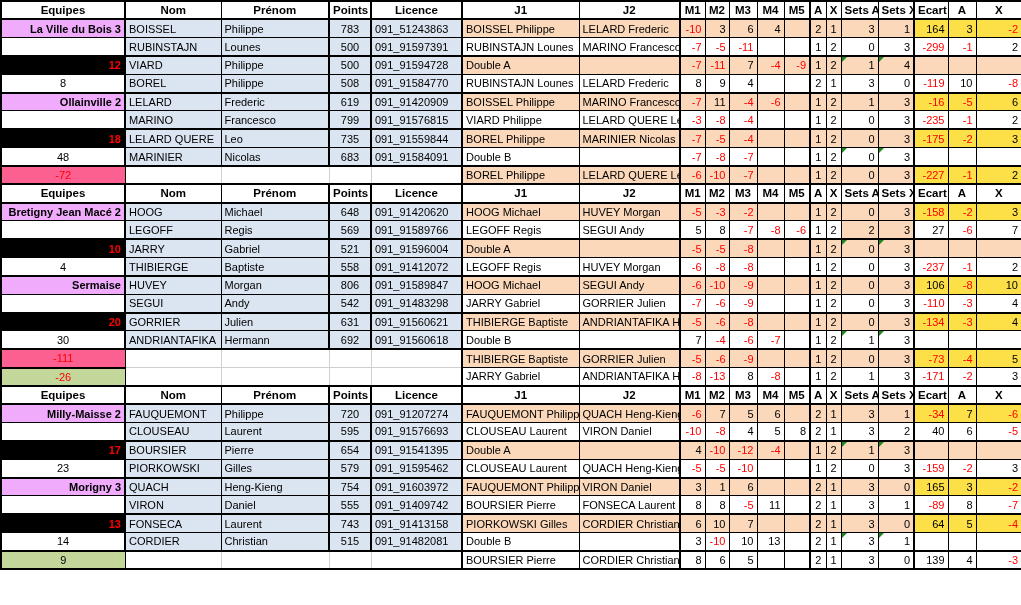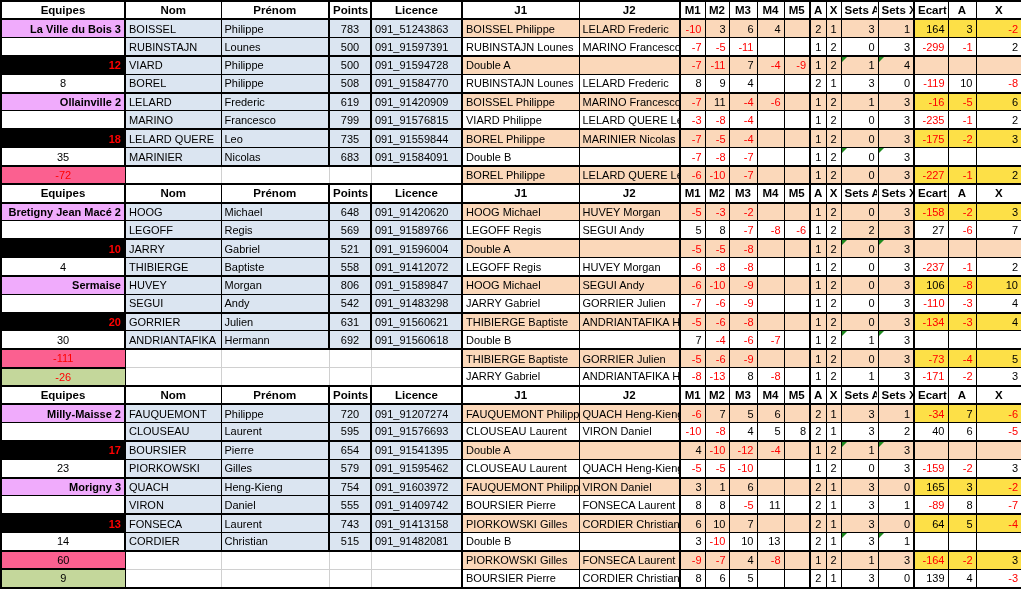--- a/index.html
+++ b/index.html
@@ -2,21 +2,21 @@
 <html><head>
 <meta charset="utf-8">
 <style>
   html,body{margin:0;padding:0;background:#fff;font-family:"Liberation Sans",sans-serif;}
   #wrap{width:1021px;}
   table{border-collapse:collapse;table-layout:fixed;width:1021px;border:2px solid #000;}
   tr{height:18.33px;}
   td,th{border:1px solid #000;padding:0 3px;font-size:11px;overflow:hidden;
         white-space:nowrap;box-sizing:border-box;position:relative;vertical-align:middle;color:#000;}
   th{font-weight:bold;font-size:11.5px;text-align:center;background:#fff;
-     border-top-width:2px;border-bottom-width:2px;border-radius:8px;}
+     border-top-width:2px;border-bottom-width:2px;}
   .bL{border-left-width:2px;}
   .bB{border-bottom-width:2px;}
   .pch{background:#fbd8ba;}
   .wht{background:#fff;}
   .blue{background:#dbe5f1;}
   .mauve{background:#fde047;margin-left:32px;}
   .yellow{background:#f0abfc;font-weight:bold;text-align:right;}
   .orange{background:#000000;color:#ff0000;font-weight:bold;text-align:right;}
   .pink{background:#fb6090;text-align:center;}
   .green{background:#c4d79b;text-align:center;}
@@ -218,21 +218,21 @@
           <td class="pch num"></td>
           <td class="pch ctr bL">1</td>
           <td class="pch ctr">2</td>
           <td class="pch num">0</td>
           <td class="pch num">3</td>
           <td class="mauve num bL neg">-175</td>
           <td class="mauve num neg">-2</td>
           <td class="mauve num">3</td>
         </tr>
         <tr>
-          <td class="ctr wht bB">35</td>
+          <td class="ctr wht bB">48</td>
           <td class="blue bB lft bL">MARINIER</td>
           <td class="blue bB lft">Nicolas</td>
           <td class="blue bB ctr bL">683</td>
           <td class="blue bB lft bL">091_91584091</td>
           <td class="wht lft bL bB">Double B</td>
           <td class="wht lft bB"></td>
           <td class="wht num bB bL neg">-7</td>
           <td class="wht num bB neg">-8</td>
           <td class="wht num bB neg">-7</td>
           <td class="wht num bB"></td>
@@ -680,41 +680,20 @@
           <td class="wht num bB"></td>
           <td class="wht ctr bL bB">2</td>
           <td class="wht ctr bB">1</td>
           <td class="wht num bB">3<span class="tri"></span></td>
           <td class="wht num bB">1<span class="tri"></span></td>
           <td class="wht num bL bB"></td>
           <td class="wht num bB"></td>
           <td class="wht num bB"></td>
         </tr>
         <tr>
-          <td class="pink bB">60</td>
-          <td class="ghost lft bL"></td>
-          <td class="ghost lft"></td>
-          <td class="ghost ctr bL"></td>
-          <td class="ghost lft bL"></td>
-          <td class="pch lft bL">PIORKOWSKI Gilles</td>
-          <td class="pch lft">FONSECA Laurent</td>
-          <td class="pch num bL neg">-9</td>
-          <td class="pch num neg">-7</td>
-          <td class="pch num">4</td>
-          <td class="pch num neg">-8</td>
-          <td class="pch num"></td>
-          <td class="pch ctr bL">1</td>
-          <td class="pch ctr">2</td>
-          <td class="pch num">1</td>
-          <td class="pch num">3</td>
-          <td class="mauve num bL neg">-164</td>
-          <td class="mauve num neg">-2</td>
-          <td class="mauve num">3</td>
-        </tr>
-        <tr>
           <td class="green">9</td>
           <td class="ghost lft bL"></td>
           <td class="ghost lft"></td>
           <td class="ghost ctr bL"></td>
           <td class="ghost lft bL"></td>
           <td class="wht lft bL">BOURSIER Pierre</td>
           <td class="wht lft">CORDIER Christian</td>
           <td class="wht num bL">8</td>
           <td class="wht num">6</td>
           <td class="wht num">5</td>

